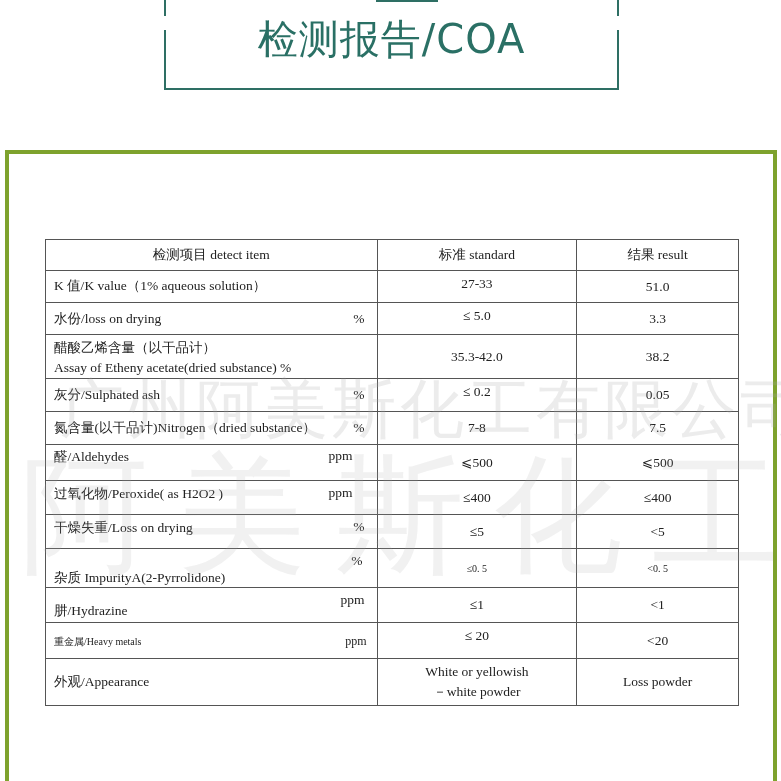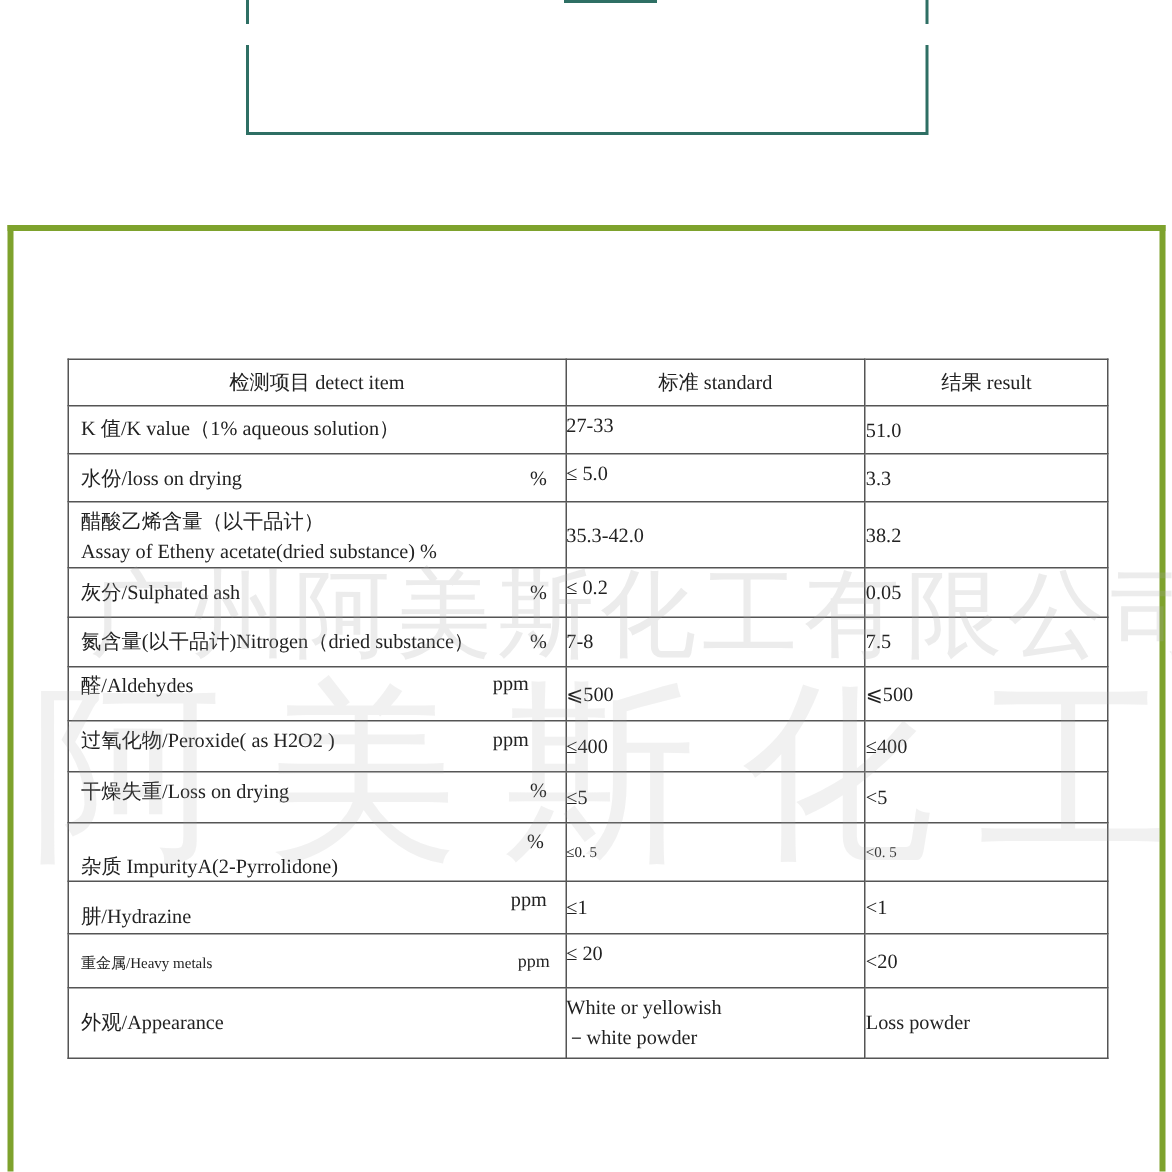--- a/index.html
+++ b/index.html
@@ -31,32 +31,33 @@
     position: absolute; left: 45px; top: 239px; width: 694px;
     border-collapse: collapse; font-size: 13.5px; z-index: 2;
   }
   table.coa td, table.coa th { border: 1.5px solid #555; font-weight: normal; }
   table.coa th { height: 31px; font-size: 13.5px; }
   .c1 { width: 332px; } .c2 { width: 200px; } .c3 { width: 162px; }
   .item { position: relative; padding: 0 8px; vertical-align: top; padding-top: 6px; }
   .item .unit { position: absolute; right: 12px; top: 6px; }
   .item.mid { vertical-align: middle; padding-top: 0; }
   .item.mid .unit { top: 50%; transform: translateY(-50%); }
-  .val { text-align: left; vertical-align: middle; }
+  .val { text-align: center; vertical-align: middle; }
   .val.top { vertical-align: top; padding-top: 5px; }
   .mono { font-family: Liberation Serif, serif; font-size: 10px; }
   .bold { font-weight: bold; }
 </style>
 </head>
 <body>
 
 <div class="title-box">
   <div class="top-bar"></div>
   <div class="gap-left"></div>
   <div class="gap-right"></div>
+  <div class="title-text">检测报告/COA</div>
 </div>
 
 <div class="green-frame"></div>
 
 <div class="watermark wm1">广州阿美斯化工有限公司</div>
 <div class="watermark wm2">阿美斯化工</div>
 
 <table class="coa">
   <tbody>
       <tr>

